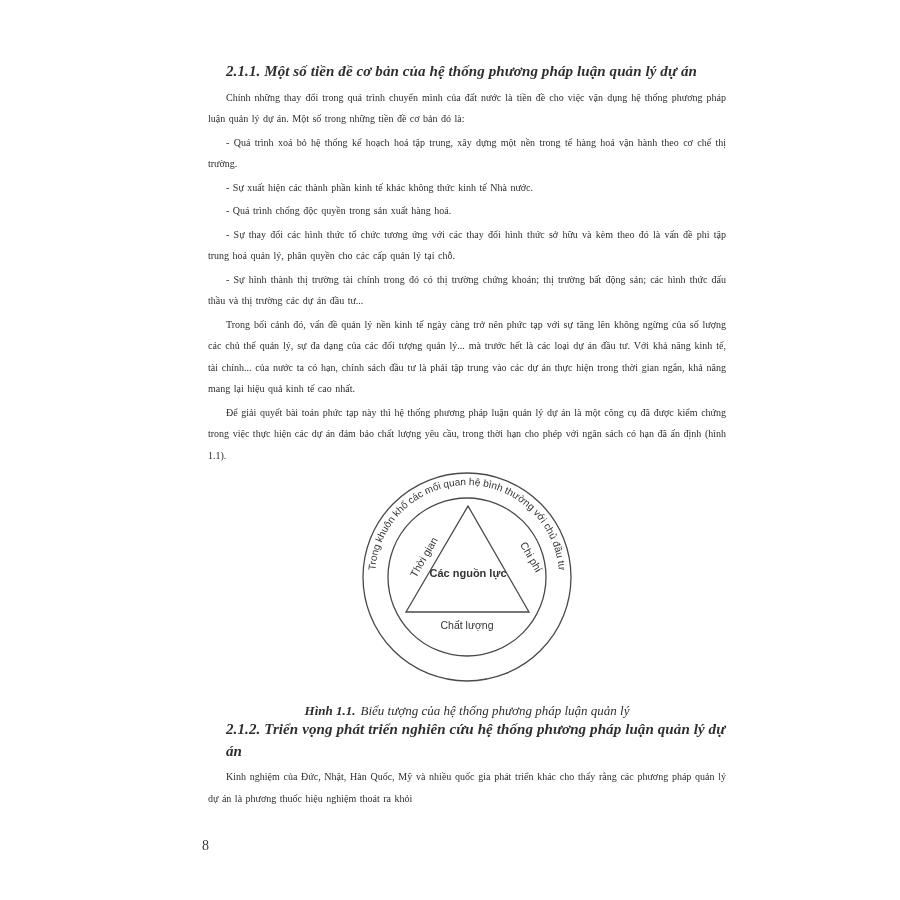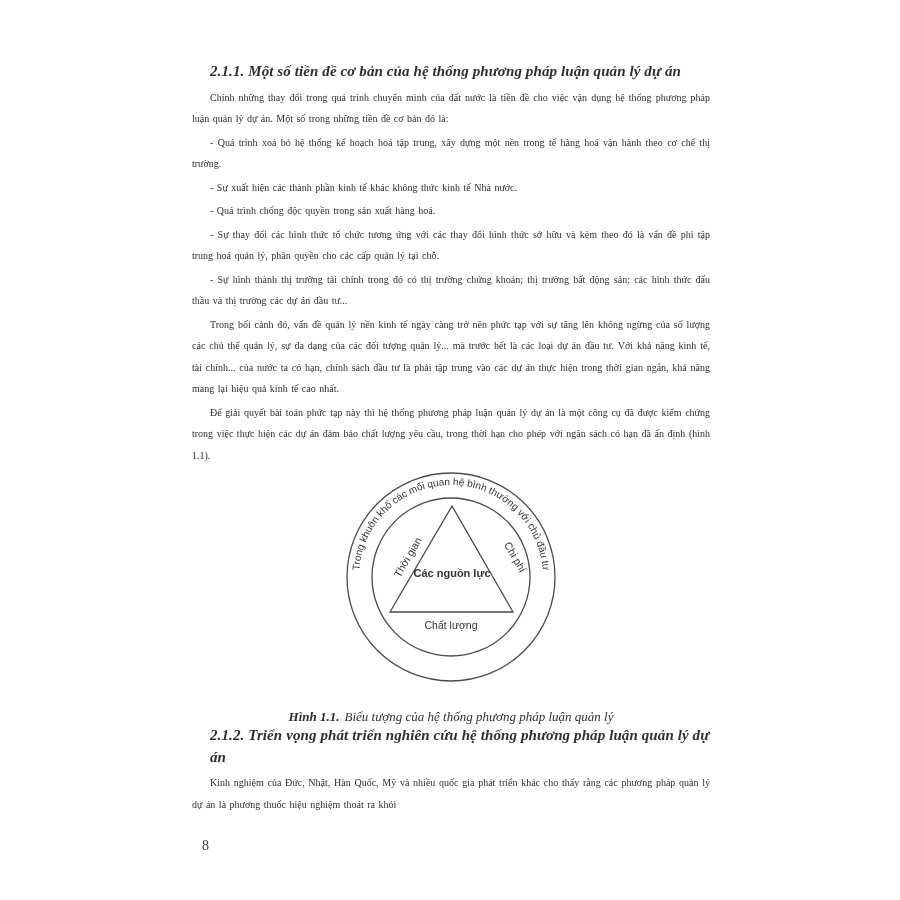--- a/index.html
+++ b/index.html
@@ -6,21 +6,21 @@
   html, body { width: 900px; height: 900px; }
   body {
     background: #ffffff;
     font-family: "Liberation Serif", serif;
     color: #2e2e2e;
     position: relative;
     overflow: hidden;
   }
   .content {
     position: absolute;
-    left: 192px;
+    left: 208px;
     top: 58px;
     width: 518px;
   }
   .heading {
     font-size: 15px;
     font-weight: bold;
     font-style: italic;
     line-height: 21.5px;
     margin: 3px 0 4px 18px;
     letter-spacing: 0.1px;
@@ -33,21 +33,21 @@
     margin-bottom: 2px;
     word-spacing: 1px;
   }
   .figure-block {
     text-align: center;
     margin-top: 5px;
   }
   .figure-svg { display: inline-block; }
   .figure-caption {
     font-size: 13px;
-    margin-top: 22px;
+    margin-top: 16px;
     color: #2e2e2e;
     white-space: nowrap;
   }
   .caption-label { font-weight: bold; font-style: italic; }
   .caption-text  { font-style: italic; margin-left: 5px; }
   .heading-2 { margin-top: 0; }
   .page-number {
     position: absolute;
     left: 202px;
     top: 838px;

